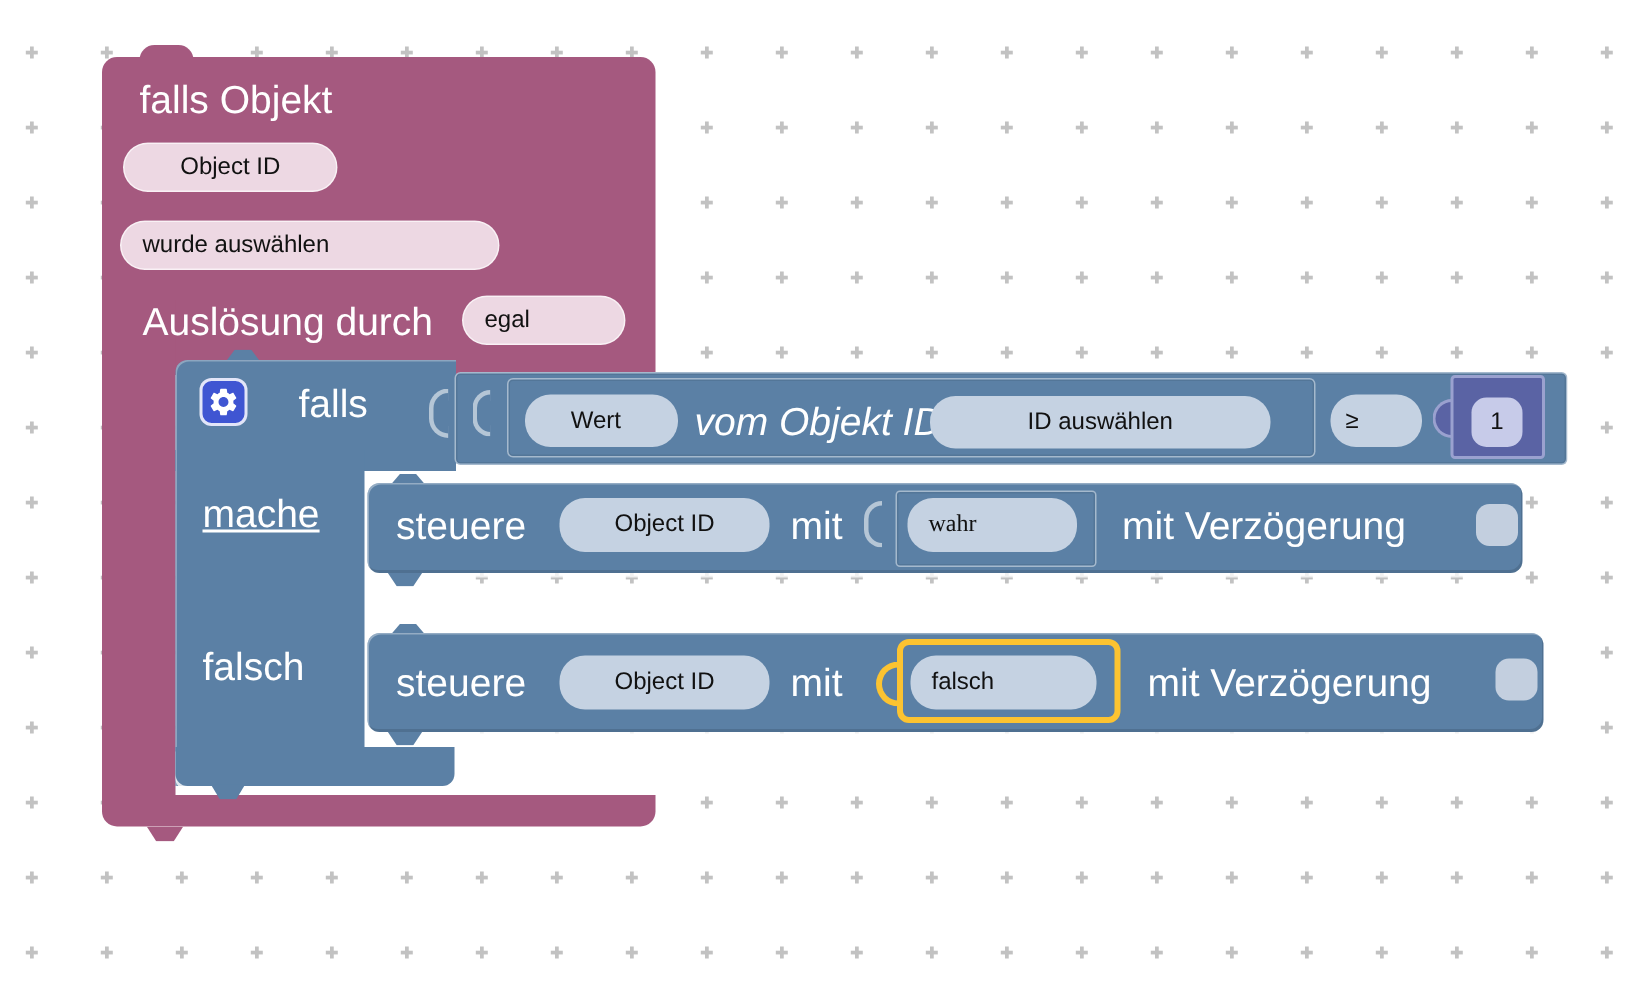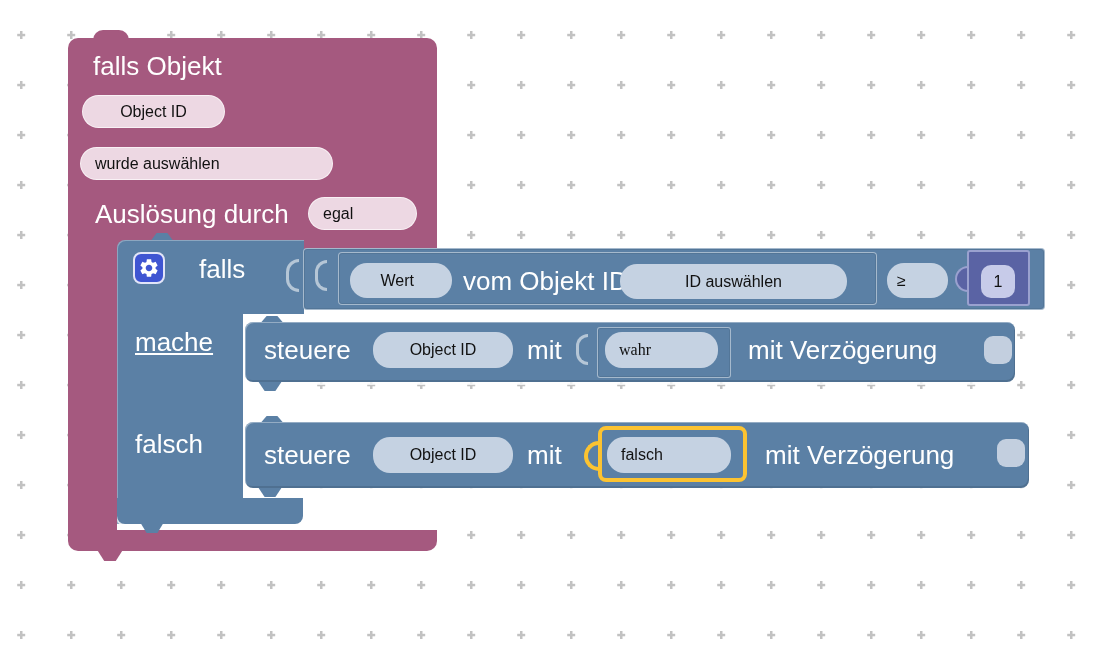--- a/index.html
+++ b/index.html
@@ -90,21 +90,21 @@
     <div class="abs wlabel" style="left:199px;top:254px;line-height:30px;">falls</div>
     <div class="abs socket" style="left:286px;top:259px;width:13px;height:33px;"></div>
 
     <div class="abs blue subblock" style="left:303px;top:248px;width:742px;height:62px;border-radius:4px;"></div>
     <div class="abs socket" style="left:315px;top:260px;width:12px;height:31px;"></div>
     <div class="abs blue subblock" style="left:338px;top:252px;width:539px;height:53px;border-radius:4px;"></div>
     <div class="abs pill bluef dd" style="left:350px;top:263px;width:102px;height:35px;justify-content:flex-end;">
       <span>Wert</span>
       <span class="arr barr"></span>
     </div>
-    <div class="abs wlabel" style="left:463px;top:264px;line-height:34px;">vom Objekt ID</div>
+    <div class="abs wlabel" style="left:463px;top:264px;line-height:34px;font-style:italic;">vom Objekt ID</div>
     <div class="abs pill bluef" style="left:620px;top:264px;width:227px;height:35px;">ID auswählen</div>
     <div class="abs pill bluef dd" style="left:887px;top:263px;width:61px;height:35px;padding:0 8px 0 10px;">
       <span>≥</span>
       <span class="arr barr" style="margin-left:6px;"></span>
     </div>
     <div class="abs purple" style="left:955px;top:266px;width:14px;height:26px;border:2px solid #9aa1cf;border-right:none;border-radius:14px 0 0 14px;box-sizing:border-box;"></div>
     <div class="abs purple" style="left:967px;top:250px;width:63px;height:56px;border:2px solid #9aa1cf;border-radius:3px;box-sizing:border-box;"></div>
     <div class="abs pill lavf" style="left:981px;top:265px;width:34px;height:33px;">1</div>
 
     <div class="abs wlabel" style="left:135px;top:327px;line-height:30px;text-decoration:underline;">mache</div>

